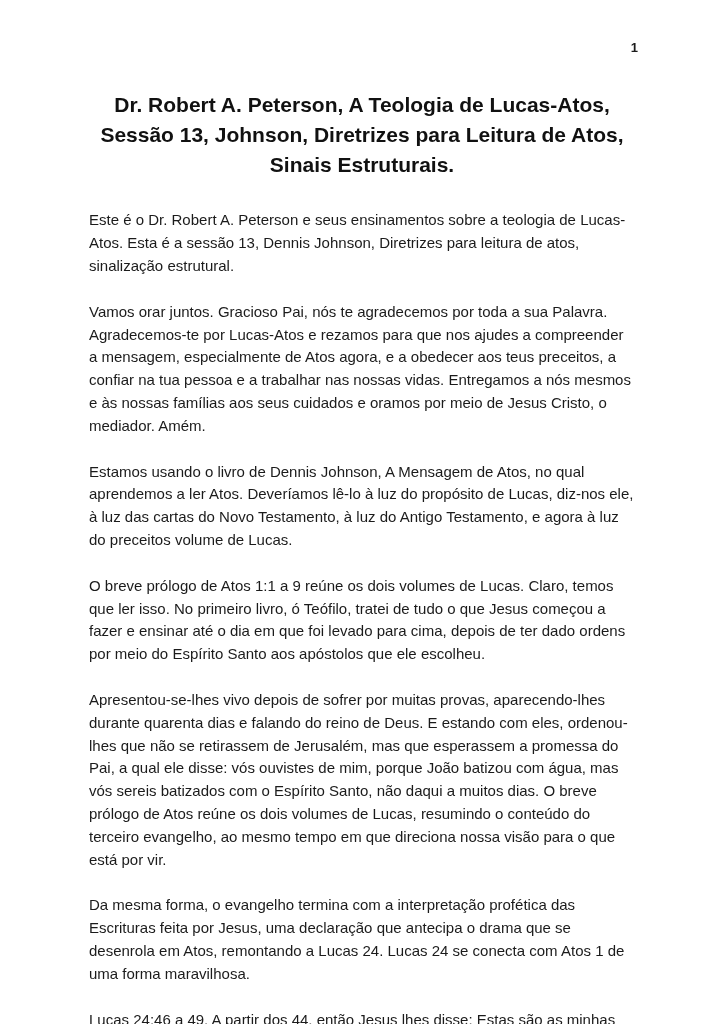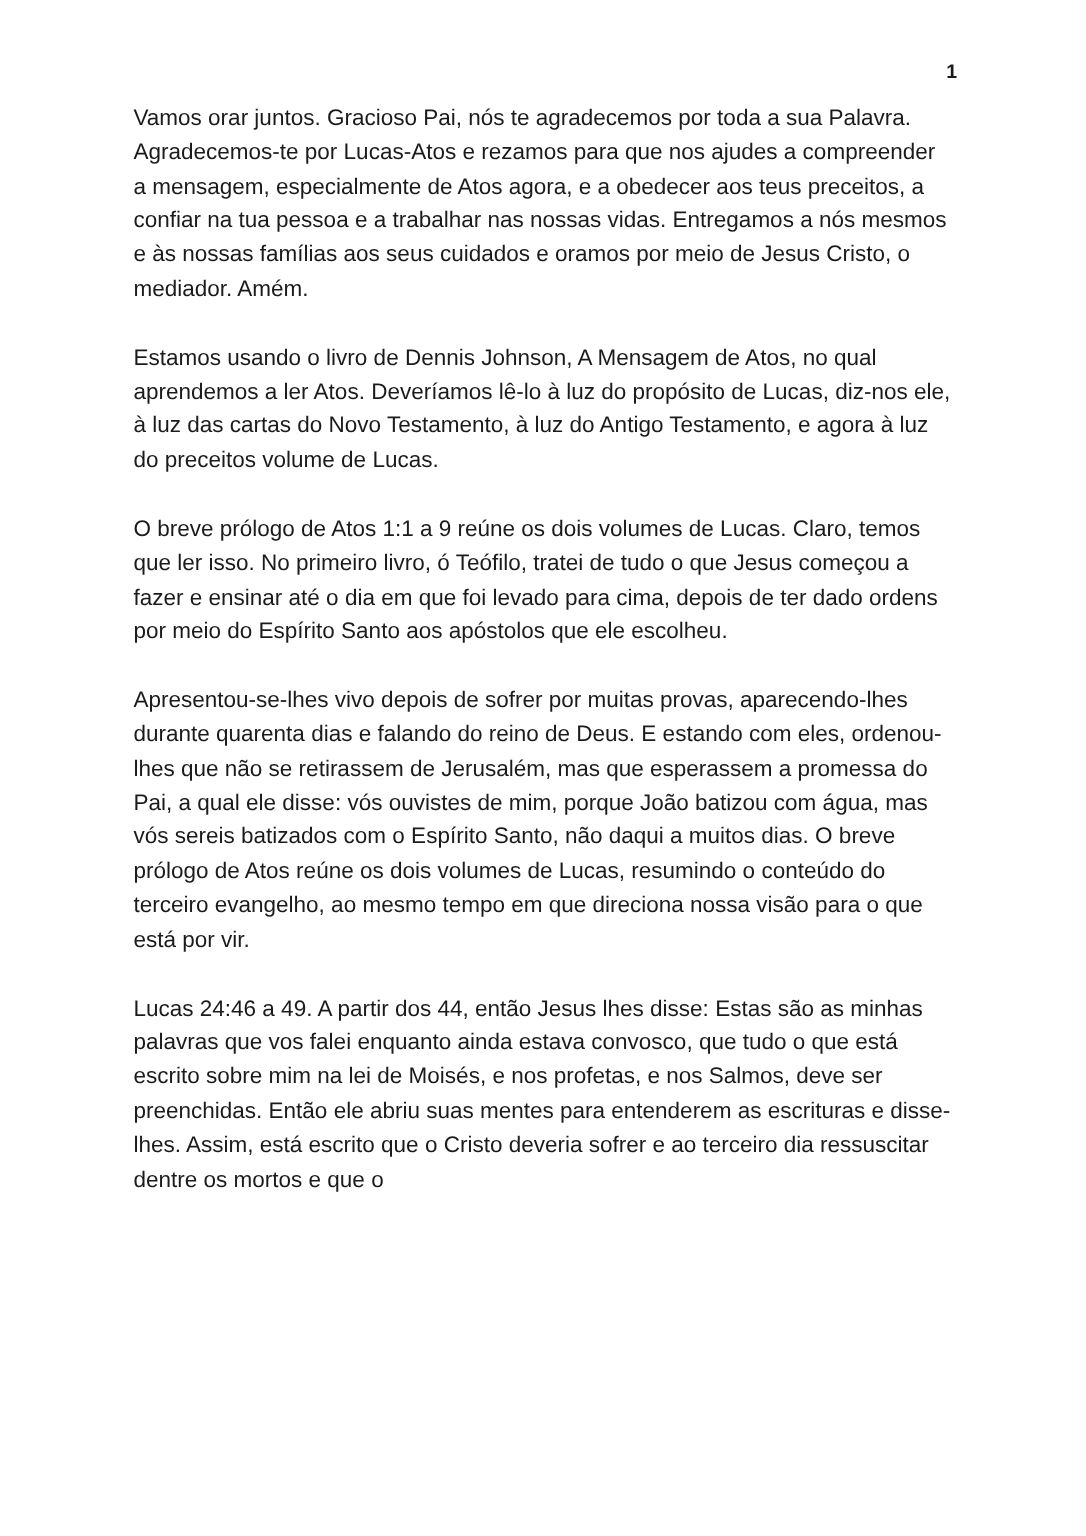--- a/index.html
+++ b/index.html
@@ -54,22 +54,29 @@
     margin-bottom: 0;
   }
 </style>
 </head>
 <body>
 
 <div class="page">
 
   <div class="page-number">1</div>
 
+  <h1 class="doc-title">
+    <span class="title-line">Dr. Robert A. Peterson, A Teologia de Lucas-Atos,</span>
+    <span class="title-line">Sessão 13, Johnson, Diretrizes para Leitura de Atos,</span>
+    <span class="title-line">Sinais Estruturais.</span>
+  </h1>
 
   <div class="doc-body">
+    <p>Este é o Dr. Robert A. Peterson e seus ensinamentos sobre a teologia de Lucas-Atos. Esta é a sessão 13, Dennis Johnson, Diretrizes para leitura de atos, sinalização estrutural.</p>
     <p>Vamos orar juntos. Gracioso Pai, nós te agradecemos por toda a sua Palavra. Agradecemos-te por Lucas-Atos e rezamos para que nos ajudes a compreender a mensagem, especialmente de Atos agora, e a obedecer aos teus preceitos, a confiar na tua pessoa e a trabalhar nas nossas vidas. Entregamos a nós mesmos e às nossas famílias aos seus cuidados e oramos por meio de Jesus Cristo, o mediador. Amém.</p>
     <p>Estamos usando o livro de Dennis Johnson, A Mensagem de Atos, no qual aprendemos a ler Atos. Deveríamos lê-lo à luz do propósito de Lucas, diz-nos ele, à luz das cartas do Novo Testamento, à luz do Antigo Testamento, e agora à luz do preceitos volume de Lucas.</p>
     <p>O breve prólogo de Atos 1:1 a 9 reúne os dois volumes de Lucas. Claro, temos que ler isso. No primeiro livro, ó Teófilo, tratei de tudo o que Jesus começou a fazer e ensinar até o dia em que foi levado para cima, depois de ter dado ordens por meio do Espírito Santo aos apóstolos que ele escolheu.</p>
     <p>Apresentou-se-lhes vivo depois de sofrer por muitas provas, aparecendo-lhes durante quarenta dias e falando do reino de Deus. E estando com eles, ordenou-lhes que não se retirassem de Jerusalém, mas que esperassem a promessa do Pai, a qual ele disse: vós ouvistes de mim, porque João batizou com água, mas vós sereis batizados com o Espírito Santo, não daqui a muitos dias. O breve prólogo de Atos reúne os dois volumes de Lucas, resumindo o conteúdo do terceiro evangelho, ao mesmo tempo em que direciona nossa visão para o que está por vir.</p>
+    <p>Da mesma forma, o evangelho termina com a interpretação profética das Escrituras feita por Jesus, uma declaração que antecipa o drama que se desenrola em Atos, remontando a Lucas 24. Lucas 24 se conecta com Atos 1 de uma forma maravilhosa.</p>
     <p>Lucas 24:46 a 49. A partir dos 44, então Jesus lhes disse: Estas são as minhas palavras que vos falei enquanto ainda estava convosco, que tudo o que está escrito sobre mim na lei de Moisés, e nos profetas, e nos Salmos, deve ser preenchidas. Então ele abriu suas mentes para entenderem as escrituras e disse-lhes. Assim, está escrito que o Cristo deveria sofrer e ao terceiro dia ressuscitar dentre os mortos e que o</p>
   </div>
 
 </div>
 
 </body></html>

